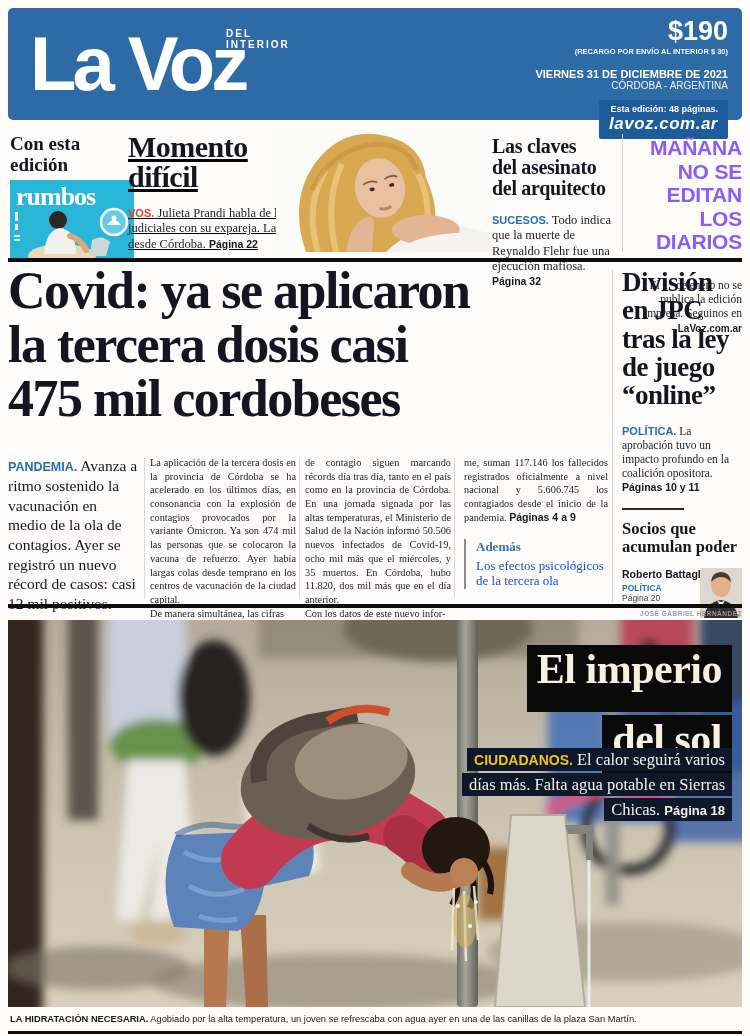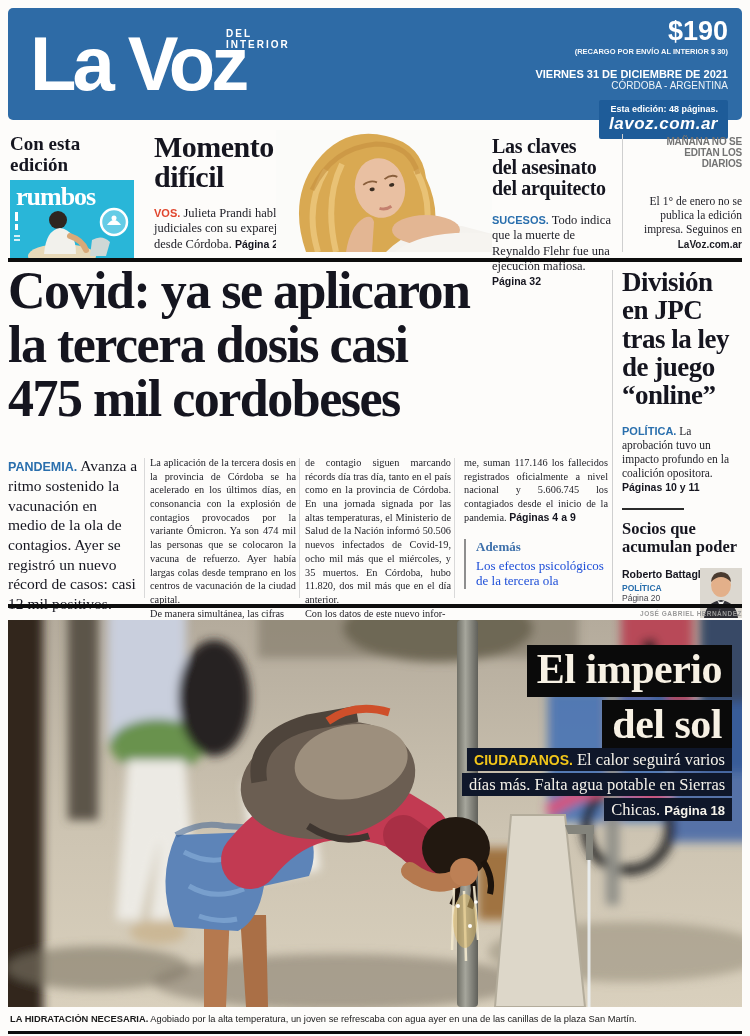--- a/index.html
+++ b/index.html
@@ -32,39 +32,39 @@
   .ink { color:#15151f; }
 
   .con-esta { position:absolute; left:2px; top:4px; width:130px; font-size:19px;
               font-weight:900; line-height:1.1; }
   .rumbos { position:absolute; left:2px; top:50px; width:124px; height:78px;
             background:#7f1d1d; overflow:hidden; }
   .rumbos-logo { position:absolute; left:6px; top:2px; color:#ffffff; font-size:26px;
                  font-weight:900; letter-spacing:-1px; font-family:"Liberation Serif", serif; }
   .rumbos svg { position:absolute; left:0; top:0; }
 
-  .momento { position:absolute; left:146px; top:2px; width:210px; }
+  .momento { position:absolute; left:120px; top:2px; width:210px;text-decoration:underline; }
   .momento-title { font-size:30px; font-weight:900; line-height:1.0; letter-spacing:-.5px; }
   .kick-line { margin-top:14px; font-size:12.5px; line-height:1.22;
                font-family:"Liberation Serif", serif; color:#1c1c24; }
   .kick { font-family:"Liberation Sans", sans-serif; font-weight:800; font-size:11px; }
   .kick-red { color:#e0462e; }
   .kick-blue { color:#2a6fad; }
   .pageref { font-family:"Liberation Sans", sans-serif; font-weight:800; font-size:10.5px;
              color:#15151f; }
 
   .prandi { position:absolute; left:268px; top:0px; width:216px; height:122px;
             overflow:hidden; background:#fbfbfa; }
 
   .claves { position:absolute; left:484px; top:6px; width:126px; }
   .claves-title { font-size:20px; font-weight:900; line-height:1.05; letter-spacing:-.3px; }
   .strip-vsep { position:absolute; left:614px; top:4px; width:1px; height:118px; background:#cfcfcf; }
 
   .manana { position:absolute; left:622px; top:6px; width:112px; text-align:right; }
-  .manana-title { color:#737373; font-size:10px; font-weight:800; line-height:1.12;
+  .manana-title { color:#8b5cf6; font-size:21px; font-weight:800; line-height:1.12;
                   letter-spacing:-.2px; }
   .manana-text { margin-top:24px; font-size:11.5px; line-height:1.25;
                  font-family:"Liberation Serif", serif; color:#1c1c24; }
   .manana-bold { font-family:"Liberation Sans", sans-serif; font-weight:800; font-size:10px; }
 
   .rule-full { position:absolute; left:8px; width:734px; height:4px; background:#0d0d0d; }
   .rule-a { top:258px; }
   .rule-b { top:604px; }
   .rule-bottom { top:1031px; height:3px; }
 
@@ -107,21 +107,21 @@
 
   
   .credit { position:absolute; left:8px; top:610px; width:734px; text-align:right;
             font-size:6.5px; font-weight:700; color:#9a9a9a; letter-spacing:.5px; }
   .photo-wrap { position:absolute; left:8px; top:620px; width:734px; height:387px;
                 overflow:hidden; background:#c9bfae; }
   .photo-svg { position:absolute; left:0; top:0; width:734px; height:387px; }
   .imperio { position:absolute; right:10px; top:22px; text-align:right; line-height:1.16; }
   .imp-line { display:inline-block; background:#0a0a0a; color:#f7f1e4;
               font-family:"Liberation Serif", serif; font-weight:800; font-size:42px;
-              letter-spacing:-.5px; padding:0 10px 3px; margin-top:3px; }
+              letter-spacing:-.5px; padding:0 10px 18px; margin-top:3px; }
   .ciudadanos { position:absolute; right:10px; top:128px; width:270px; text-align:right;
                 line-height:1.5; }
   .ciu-bar { background:#0f172a; color:#f5f2ea; font-family:"Liberation Serif", serif;
              font-size:16.5px; padding:2px 7px;
              -webkit-box-decoration-break:clone; box-decoration-break:clone; }
   .ciu-kick { color:#f2c619; font-family:"Liberation Sans", sans-serif; font-weight:800;
               font-size:14px; font-style:normal; }
   .ciu-page { font-family:"Liberation Sans", sans-serif; font-weight:800; font-size:13px; }
 
   .caption { position:absolute; left:10px; top:1014px; width:732px; white-space:nowrap;

